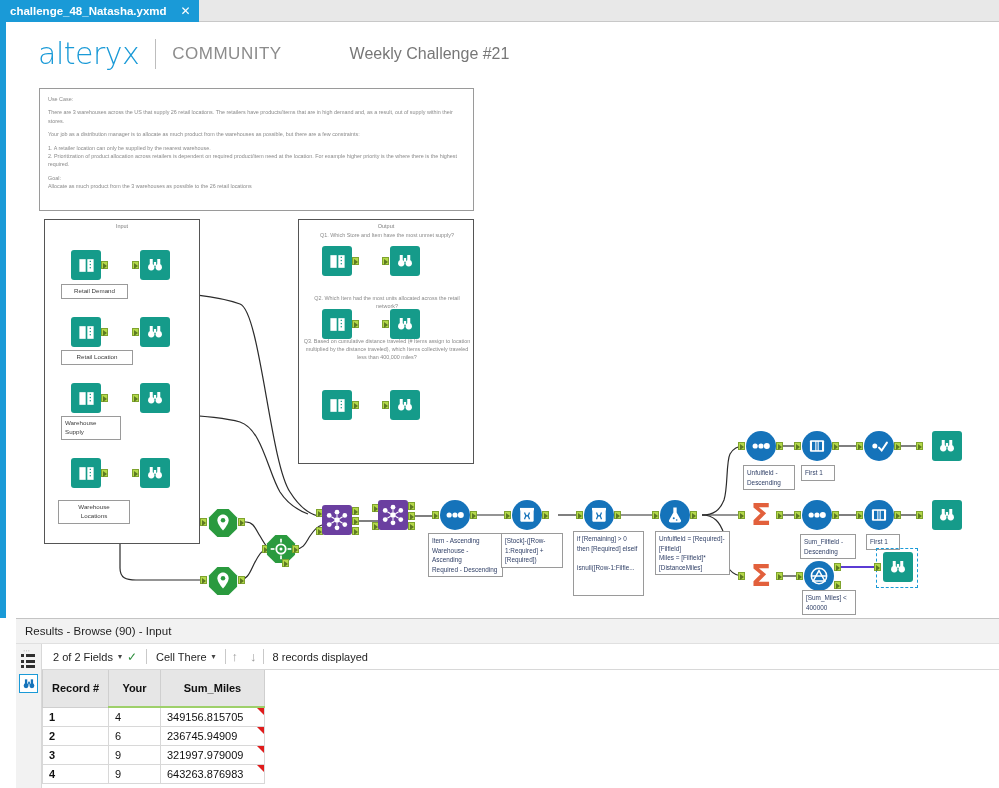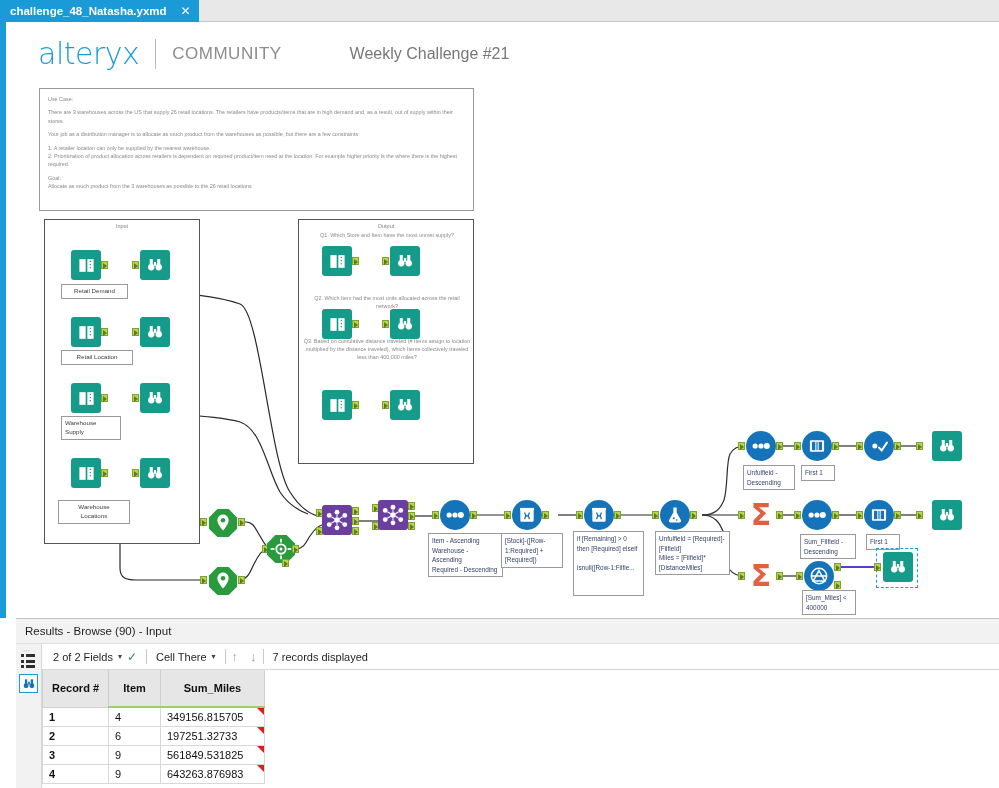--- a/index.html
+++ b/index.html
@@ -686,21 +686,21 @@
     </div>
     <div class="tb-sep"></div>
     <div class="tb-item">
       <span>Cell There</span>
       <span class="caret">▾</span>
     </div>
     <div class="tb-sep"></div>
     <span class="arrow-ico">↑</span>
     <span class="arrow-ico">↓</span>
     <div class="tb-sep"></div>
-    <div class="tb-item">7 records displayed</div>
+    <div class="tb-item">8 records displayed</div>
   </div>
 
   <div id="gutter">
     <div id="gutter-dots">⋯</div>
     <div id="gutter-list">
       <div class="gl-row">
           <div class="gl-sq"></div>
           <div class="gl-bar"></div>
         </div>
       <div class="gl-row">
@@ -720,46 +720,46 @@
           <rect x="15" y="4" width="4" height="9" fill="#1573ba"></rect>
         <rect x="10.5" y="8" width="3" height="5" fill="#1573ba"></rect>
       </svg>
     </div>
   </div>
 
   <table class="grid">
     <thead>
       <tr>
         <th style="width:66px;">Record #</th>
-        <th class="hl" style="width:52px;">Item</th>
+        <th class="hl" style="width:52px;">Your</th>
         <th class="hl" style="width:104px;">Sum_Miles</th>
       </tr>
     </thead>
     <tbody>
       <tr>
         <td class="rec">1</td>
         <td class="item">4</td>
         <td class="miles">
           <span>349156.815705</span>
           <span class="corner-flag"></span>
         </td>
       </tr>
       <tr>
         <td class="rec">2</td>
         <td class="item">6</td>
         <td class="miles">
-          <span>197251.32733</span>
+          <span>236745.94909</span>
           <span class="corner-flag"></span>
         </td>
       </tr>
       <tr>
         <td class="rec">3</td>
         <td class="item">9</td>
         <td class="miles">
-          <span>561849.531825</span>
+          <span>321997.979009</span>
           <span class="corner-flag"></span>
         </td>
       </tr>
       <tr>
         <td class="rec">4</td>
         <td class="item">9</td>
         <td class="miles">
           <span>643263.876983</span>
           <span class="corner-flag"></span>
         </td>

